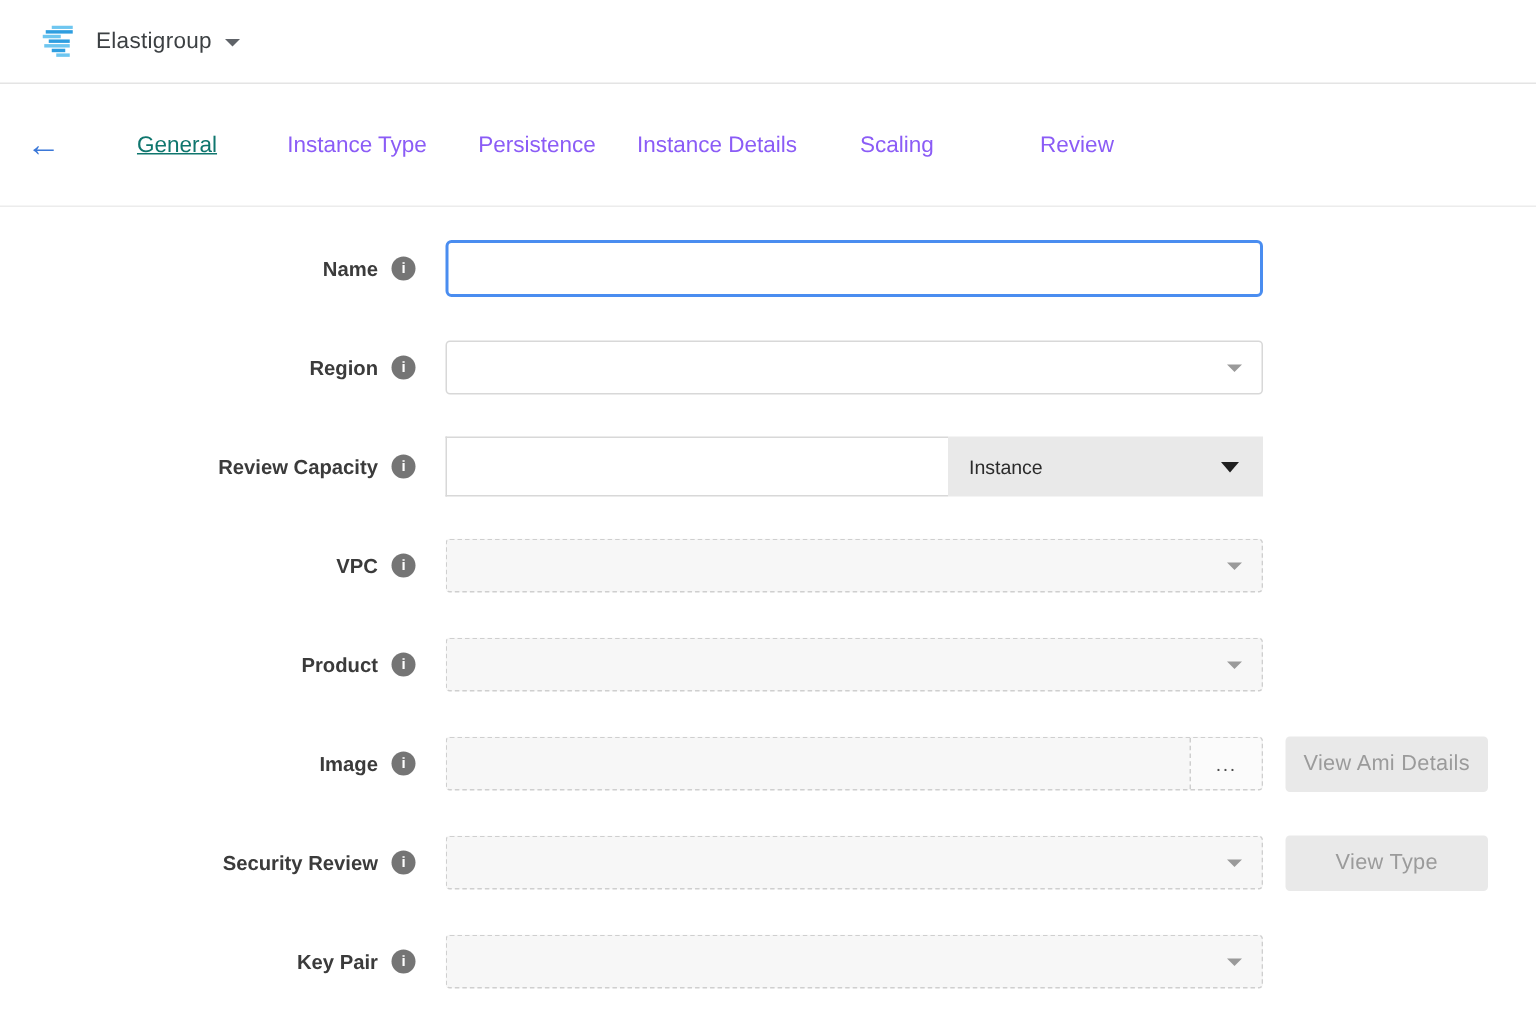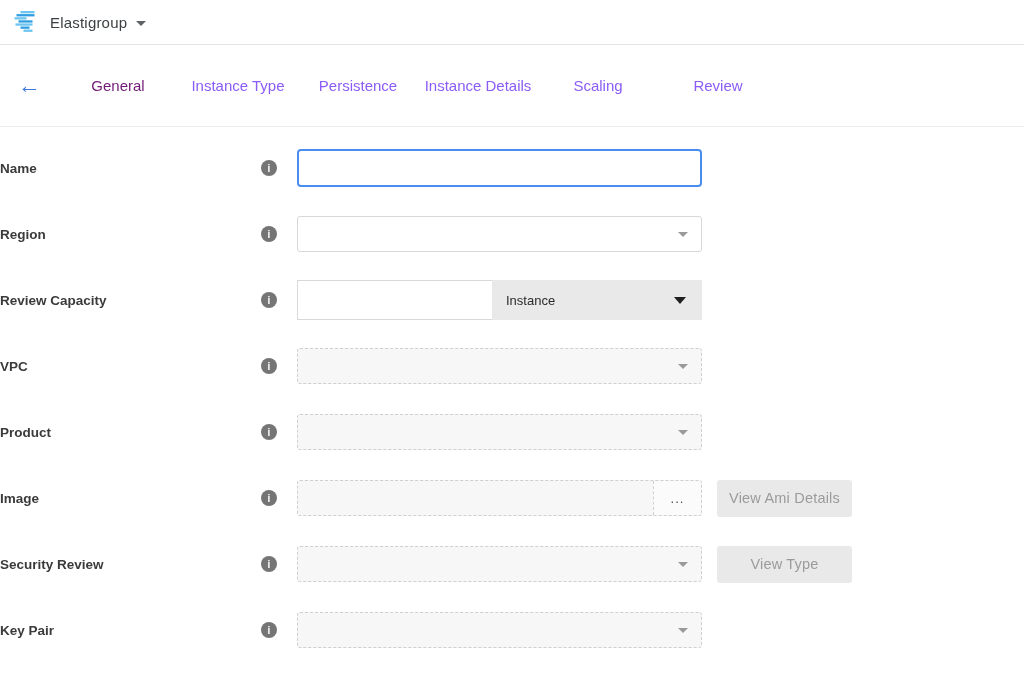--- a/index.html
+++ b/index.html
@@ -1,35 +1,35 @@
 <!DOCTYPE html>
 <html><head>
 <meta charset="utf-8">
 <style>
   * { margin:0; padding:0; box-sizing:border-box; }
   html,body { width:1024px; height:688px; background:#fff; font-family:"Liberation Sans", sans-serif; overflow:hidden; }
 
   
-  .topbar { height:45px; border-bottom:1px solid #e4e4e4; display:flex; align-items:center; padding:0 14px; }
+  .topbar { height:56px; border-bottom:1px solid #e4e4e4; display:flex; align-items:center; padding:0 28px; }
   .logo { width:25px; height:22px; margin-right:11px; }
   .app-name { font-size:15px; color:#3c4043; letter-spacing:.2px; }
   .caret-sm { width:0; height:0; border-left:5px solid transparent; border-right:5px solid transparent; border-top:5px solid #5f6368; margin-left:9px; margin-top:2px; }
 
   
   .tabbar { height:82px; border-bottom:1px solid #ececec; display:flex; align-items:center; }
   .back { width:58px; text-align:center; color:#3b78d8; font-size:23px; line-height:1; cursor:pointer; user-select:none; }
   .tab { width:120px; text-align:center; font-size:15px; color:#8b5cf6; cursor:pointer; white-space:nowrap; }
-  .tab.active { color:#701a75; }
+  .tab.active { color:#0f766e;text-decoration:underline; }
 
   
   .form { padding-top:8px; }
   .row { display:flex; align-items:center; height:66px; }
-  .label-cell { width:252px; font-size:13.5px; font-weight:bold; color:#3b3b3b; }
+  .label-cell { width:252px; text-align:right; font-size:13.5px; font-weight:bold; color:#3b3b3b; }
   .info { flex:none; width:16px; height:16px; border-radius:50%; background:#757575; color:#fff; font-size:10px; font-weight:bold; display:flex; align-items:center; justify-content:center; margin-left:9px; cursor:pointer; }
-  .control-cell { margin-left:20px; width:405px; display:flex; align-items:flex-start; position:relative; }
+  .control-cell { margin-left:20px; width:545px; display:flex; align-items:flex-start; position:relative; }
 
   .text-input { width:100%; height:38px; border:2px solid #4a8df0; border-radius:4px; background:#fff; outline:none; font-size:14px; padding:0 10px; font-family:inherit; }
 
   .dropdown { width:100%; height:36px; border:1px solid #d8d8d8; border-radius:3px; background:#fff; position:relative; cursor:pointer; }
   .caret { position:absolute; right:13px; top:50%; margin-top:-2px; width:0; height:0; border-left:5px solid transparent; border-right:5px solid transparent; border-top:5px solid #9a9a9a; }
 
   .capacity-group { display:flex; width:100%; height:40px; }
   .capacity-input { flex:1; min-width:0; border:1px solid #d8d8d8; border-right:none; background:#fff; outline:none; font-size:14px; padding:0 10px; font-family:inherit; }
   .unit-select { width:210px; background:#e9e9e9; display:flex; align-items:center; justify-content:space-between; padding:0 16px 0 14px; font-size:13px; color:#2b2b2b; cursor:pointer; }
   .caret-dark { width:0; height:0; border-left:6px solid transparent; border-right:6px solid transparent; border-top:7px solid #1f1f1f; }

